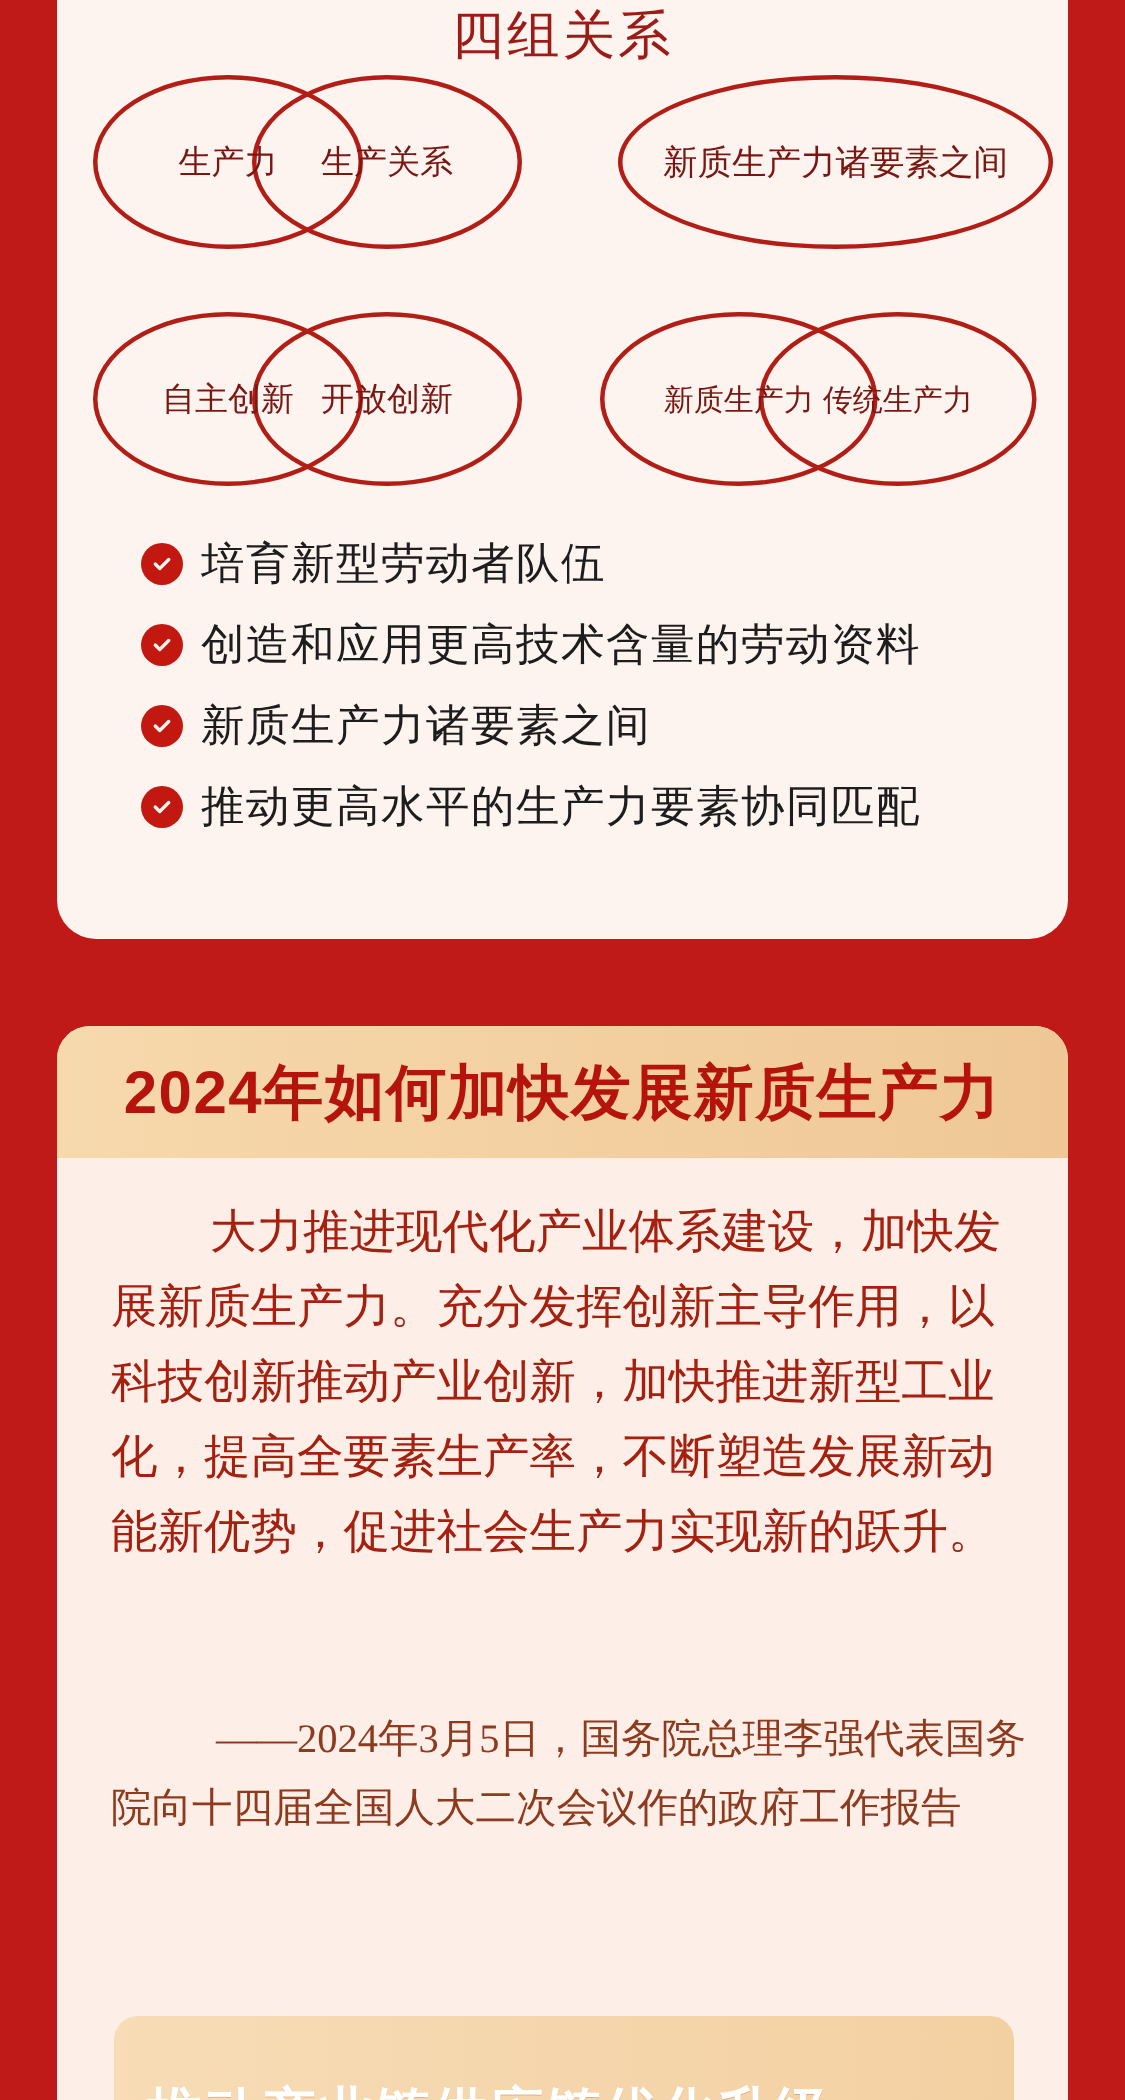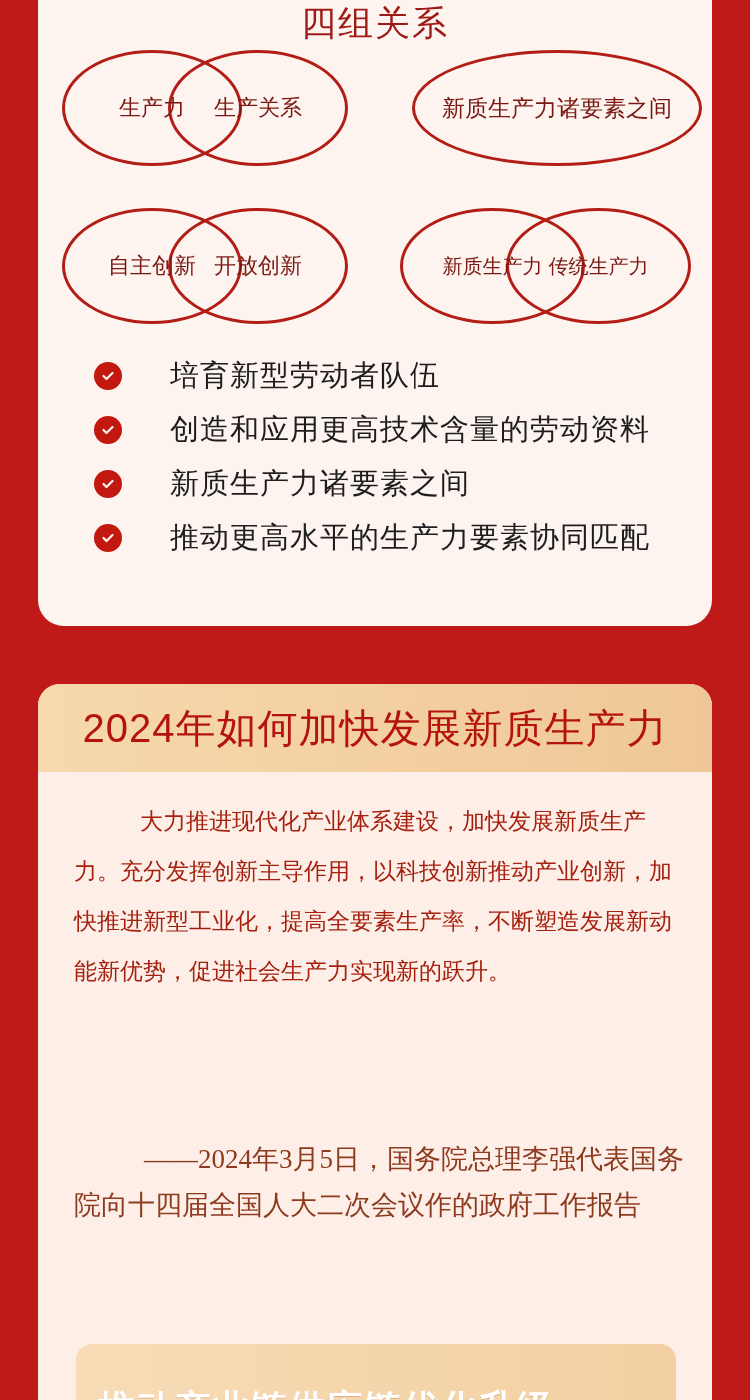--- a/index.html
+++ b/index.html
@@ -90,21 +90,20 @@
     margin-right: 12px;
     display: flex;
     align-items: center;
     justify-content: center;
   }
   .check-icon svg { display: block; }
   .bullet-text {
     font-size: 29px;
     color: #1d1d1d;
     letter-spacing: 1px;
-    margin-left: 36px;
   }
 
   
   .card-2024 {
     position: absolute;
     left: 38px;
     top: 684px;
     width: 674px;
     height: 760px;
     background: #fdefe7;
@@ -117,31 +116,31 @@
     left: 0; top: 0;
     width: 100%;
     height: 88px;
     background: linear-gradient(90deg,#f6d9ad 0%,#f3cfa0 55%,#efc796 100%);
     display: flex;
     align-items: center;
     justify-content: center;
   }
   .banner-text {
     font-size: 40px;
-    font-weight: normal;
+    font-weight: bold;
     color: #b4140b;
     letter-spacing: 1px;
     white-space: nowrap;
   }
   .quote-body {
     position: absolute;
     top: 112px;
     left: 36px;
     right: 30px;
-    font-size: 23px;
+    font-size: 31px;
     line-height: 50px;
     color: #a5200f;
     text-indent: 66px;
     letter-spacing: 0px;
   }
   .quote-source {
     position: absolute;
     top: 452px;
     left: 36px;
     right: 24px;

